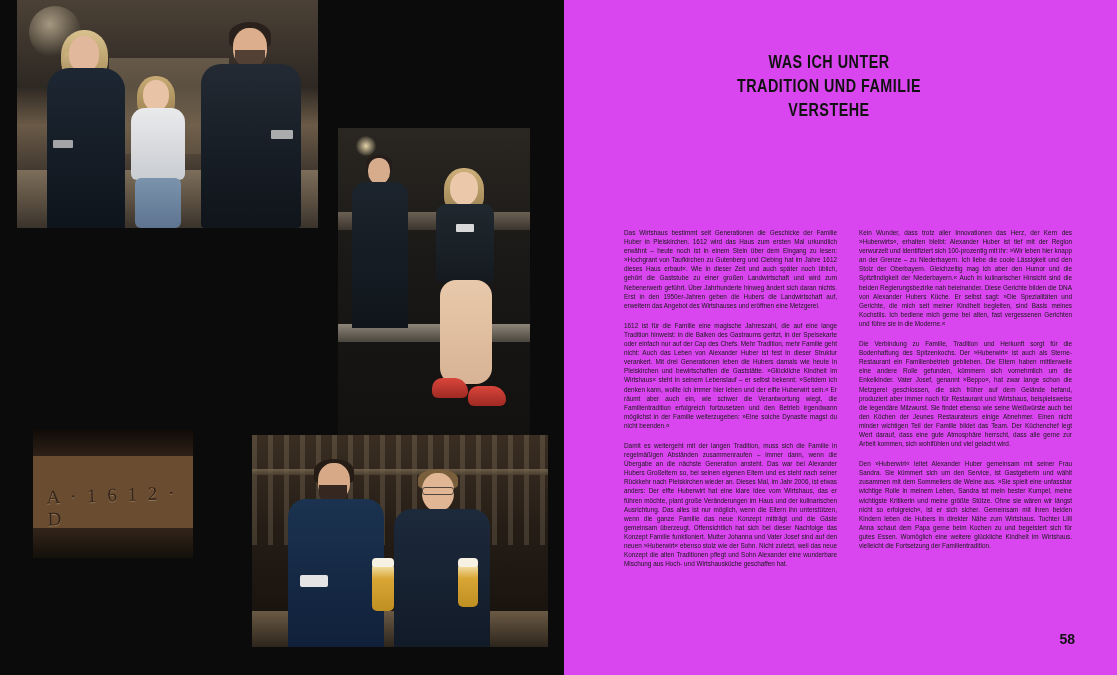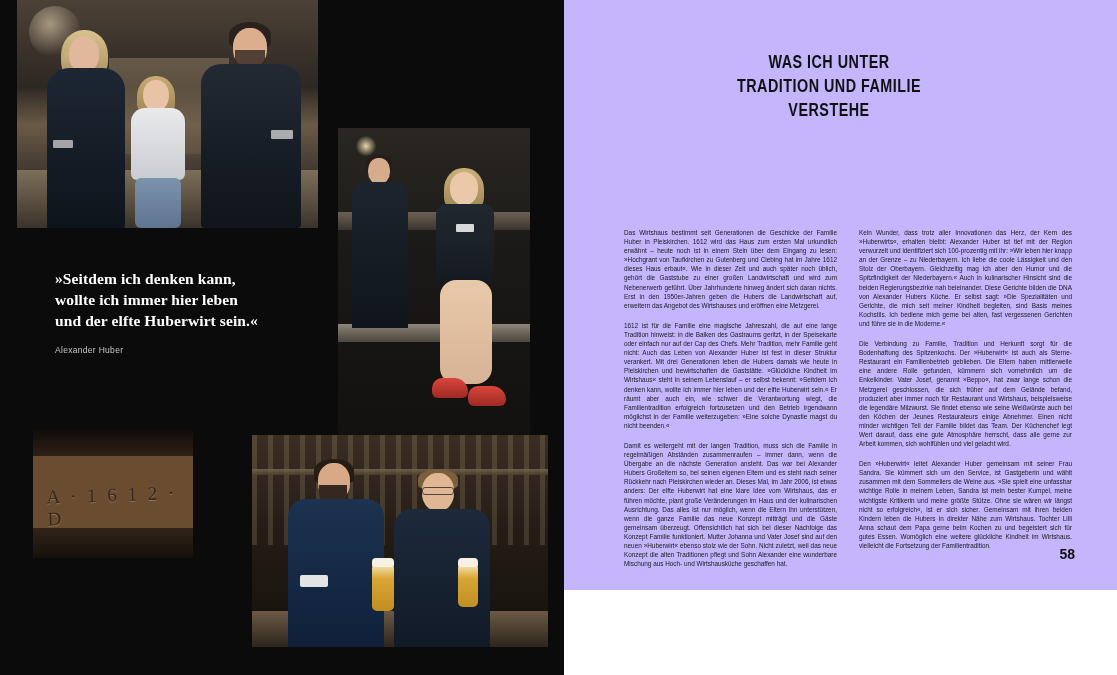--- a/index.html
+++ b/index.html
@@ -269,22 +269,22 @@
     color: #c9c6c2;
     font-size: 8.5px;
     letter-spacing: .3px;
     font-family: "Liberation Sans", sans-serif;
   }
 
   
   .right-page {
     position: absolute;
     left: 564px; top: 0;
-    width: 553px; height: 590px;
-    background: #c4b5fd;
+    width: 553px; height: 675px;
+    background: #d946ef;
   }
   .headline {
     position: absolute;
     left: 90px; top: 50px;
     width: 350px;
     text-align: center;
     font-family: "Liberation Sans", sans-serif;
     font-weight: 700;
     font-size: 17.5px;
     line-height: 24px;
@@ -401,26 +401,20 @@
       <div class="pbr-man-r">
         <div class="hair"></div>
         <div class="head"></div>
         <div class="glasses"></div>
         <div class="body"></div>
       </div>
       <div class="pbr-beer1"></div>
       <div class="pbr-beer2"></div>
     </div>
 
-    <div class="pullquote">
-      <div class="q-line">»Seitdem ich denken kann,</div>
-      <div class="q-line">wollte ich immer hier leben</div>
-      <div class="q-line">und der elfte Huberwirt sein.«</div>
-      <div class="q-author">Alexander Huber</div>
-    </div>
   </div>
 
   <div class="right-page">
     <div class="headline">
       <div>WAS ICH UNTER</div>
       <div>TRADITION UND FAMILIE</div>
       <div>VERSTEHE</div>
     </div>
 
     <div class="columns">

